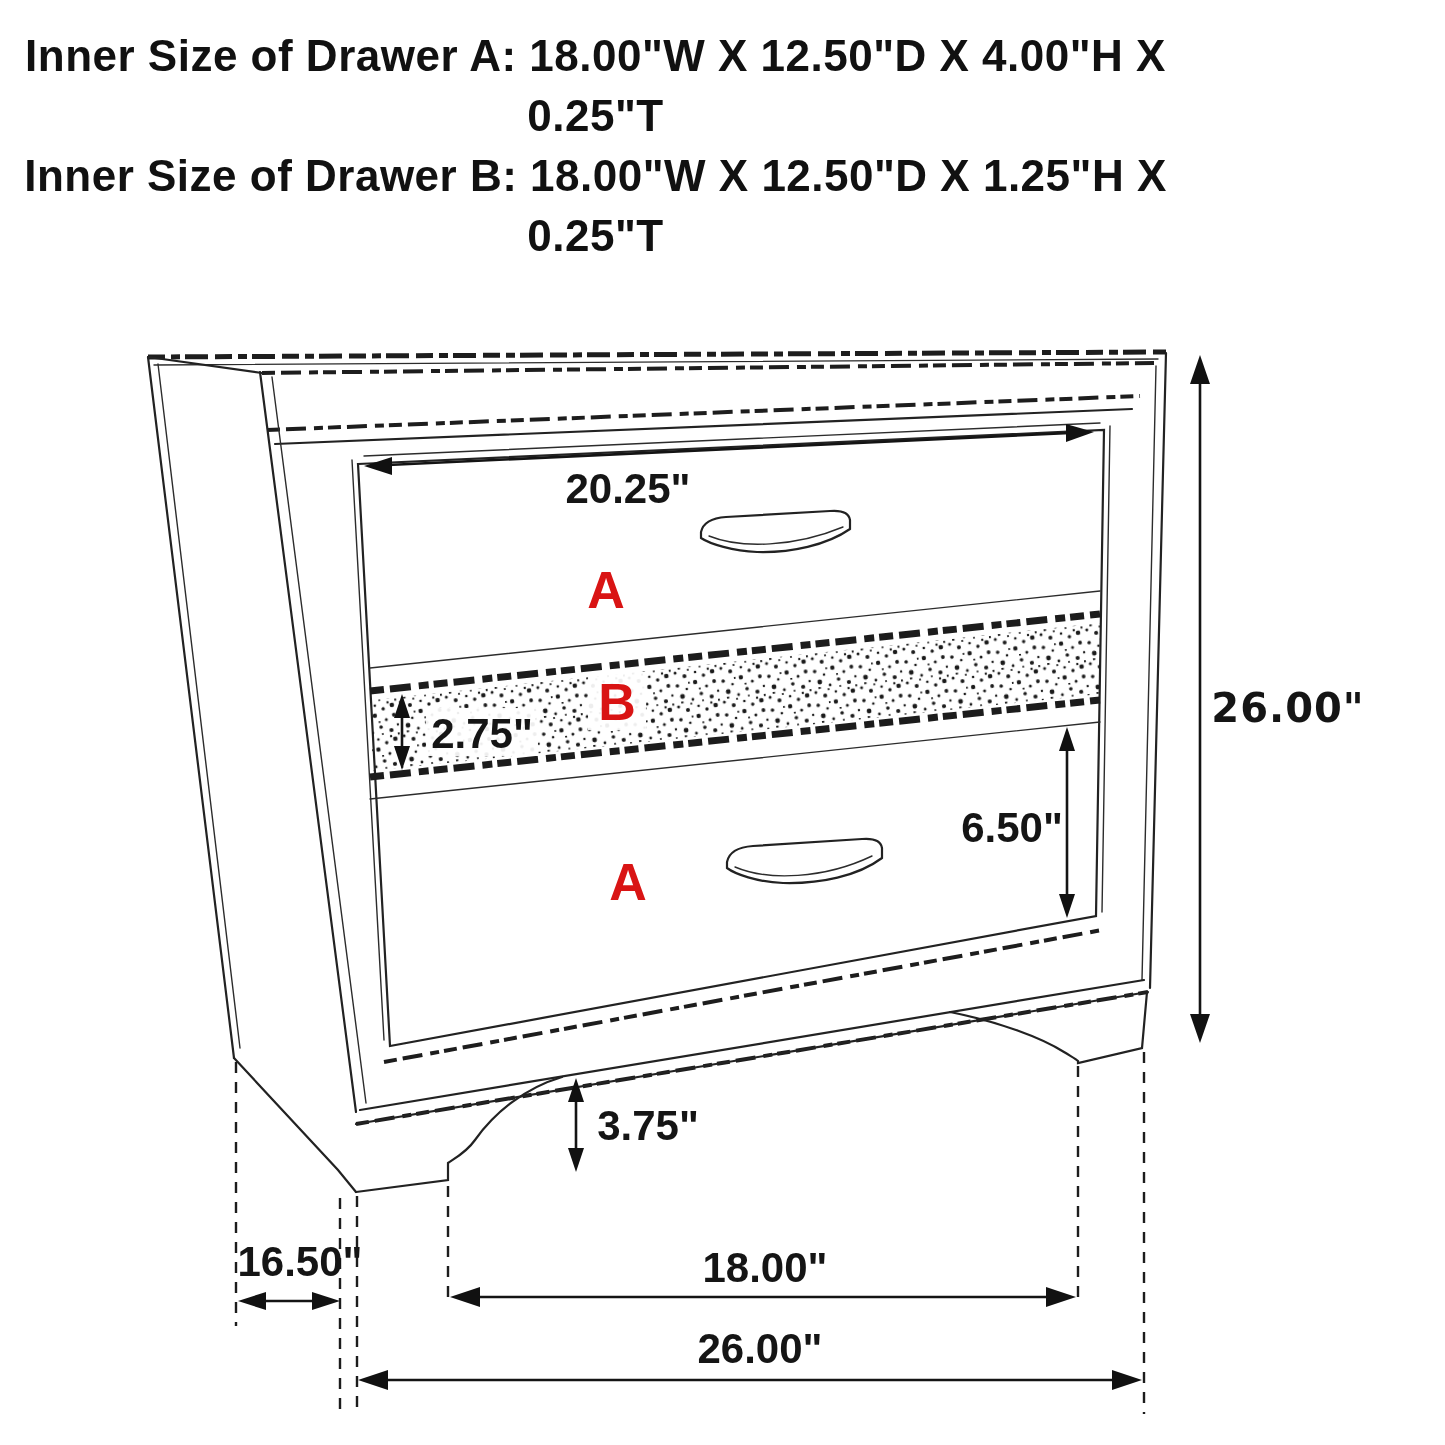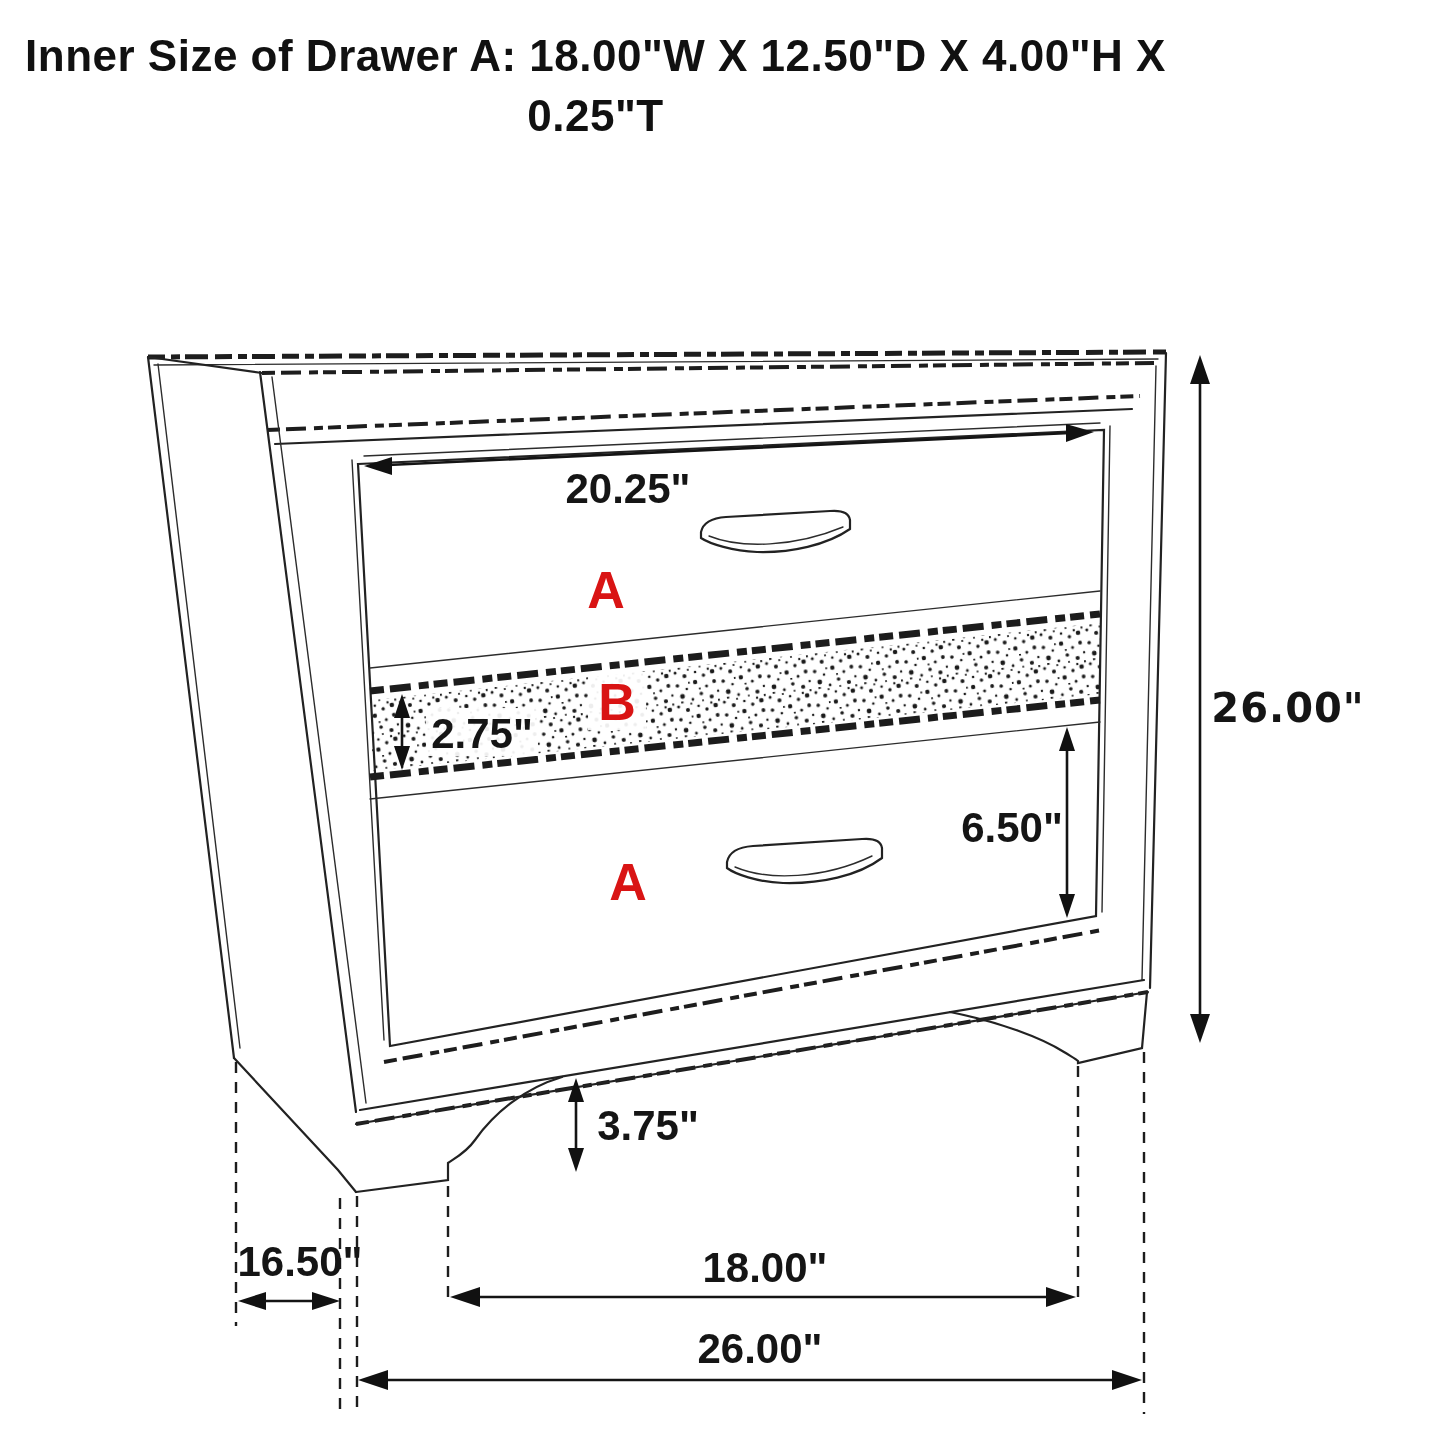--- a/index.html
+++ b/index.html
@@ -20,20 +20,21 @@
   .dline{stroke:#141414;fill:none;stroke-width:2.6;}
   .ahead{fill:#111;stroke:none;}
 </style>
 </head>
 <body>
 
 <div class="page">
 
   <div class="header">
     <div>Inner Size of Drawer A: 18.00"W X 12.50"D X 4.00"H X 0.25"T</div>
+    <div>Inner Size of Drawer B: 18.00"W X 12.50"D X 1.25"H X 0.25"T</div>
   </div>
 
   <svg class="diagram-svg" width="1445" height="1445" viewBox="0 0 1445 1445">
     <defs>
       <pattern id="speck" width="46" height="34" patternUnits="userSpaceOnUse" patternTransform="rotate(-6)">
         <g fill="#1b1b1b">
           <circle cx="4" cy="5" r="1.8"></circle>
             <circle cx="13" cy="9" r="1.3"></circle>
             <circle cx="22" cy="3" r="2.2"></circle>
           <circle cx="33" cy="8" r="1.5"></circle>

